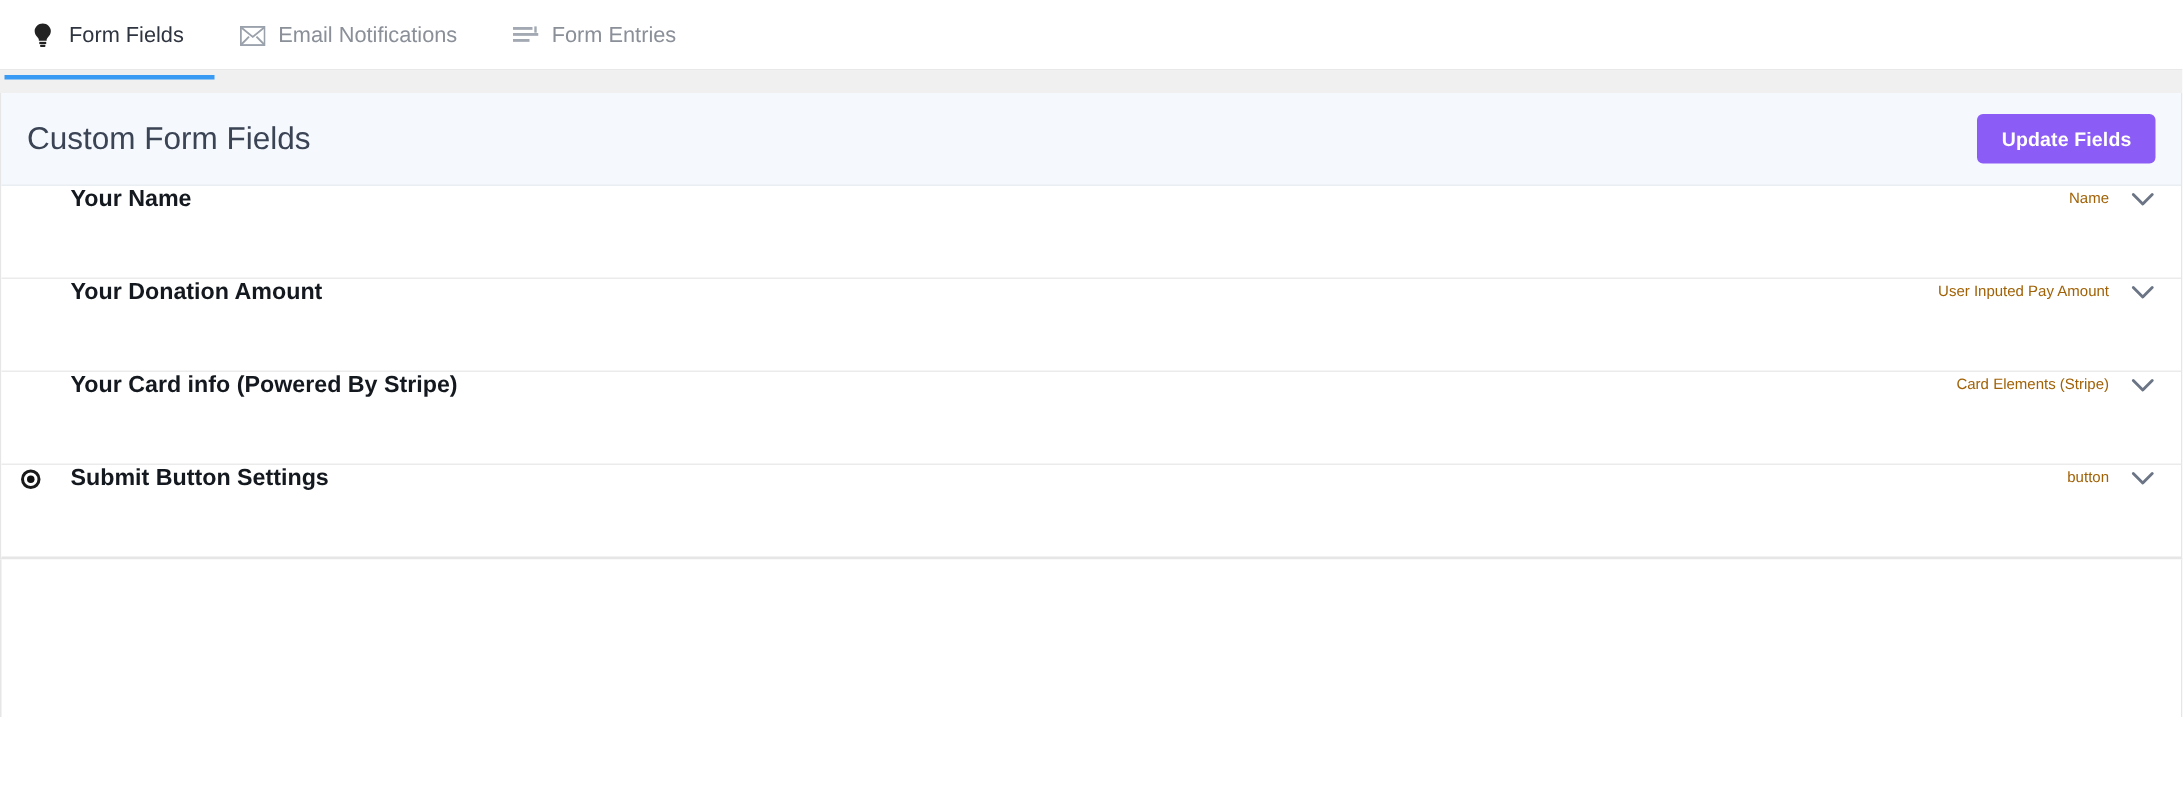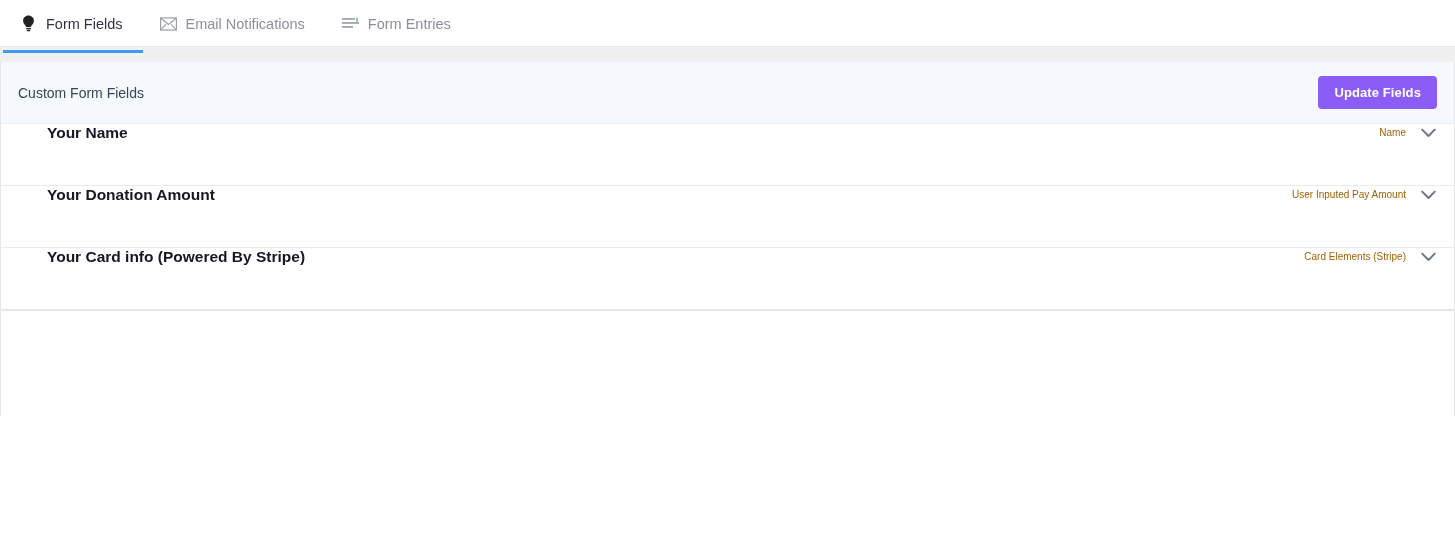--- a/index.html
+++ b/index.html
@@ -82,21 +82,21 @@
   .card-header {
     background: #f5f9fd;
     border-bottom: 1px solid #e9eef3;
     height: 62px;
     display: flex;
     align-items: center;
     justify-content: space-between;
     padding: 0 17px 0 17px;
   }
   .card-title {
-    font-size: 14px;
+    font-size: 21px;
     color: #3b4455;
     font-weight: 400;
   }
   .update-btn {
     background: #8b5cf6;
     color: #ffffff;
     border: none;
     border-radius: 4px;
     font-family: "Liberation Sans", sans-serif;
     font-size: 13px;
@@ -307,17 +307,33 @@
       <div class="row-right">
         <span class="row-type">Card Elements (Stripe)</span>
         <span class="chevron">
           <svg width="15" height="10" viewBox="0 0 15 10">
               <path d="M1.2 1.6L7.5 8 13.8 1.6" fill="none" stroke="#6b7585" stroke-width="1.9" stroke-linecap="round" stroke-linejoin="round"></path>
             </svg>
         </span>
       </div>
     </div>
 
+    <div class="row">
+      <div class="row-left">
+        <span class="radio-icon">
+          <span class="radio-dot"></span>
+        </span>
+        <span class="row-label">Submit Button Settings</span>
+      </div>
+      <div class="row-right">
+        <span class="row-type">button</span>
+        <span class="chevron">
+          <svg width="15" height="10" viewBox="0 0 15 10">
+              <path d="M1.2 1.6L7.5 8 13.8 1.6" fill="none" stroke="#6b7585" stroke-width="1.9" stroke-linecap="round" stroke-linejoin="round"></path>
+            </svg>
+        </span>
+      </div>
+    </div>
 
   </div>
 </div>
 
 <div class="body-filler"></div>
 
 </body></html>

